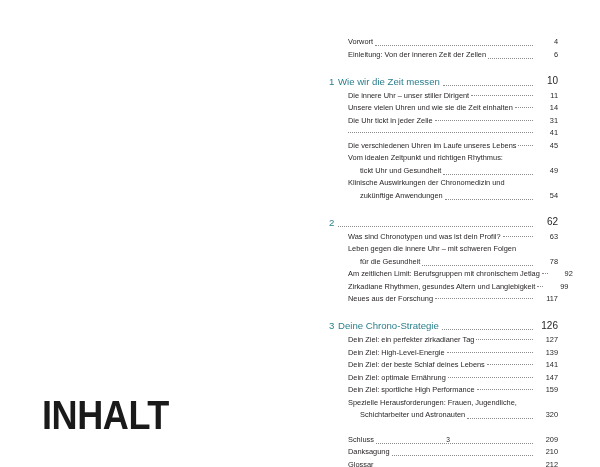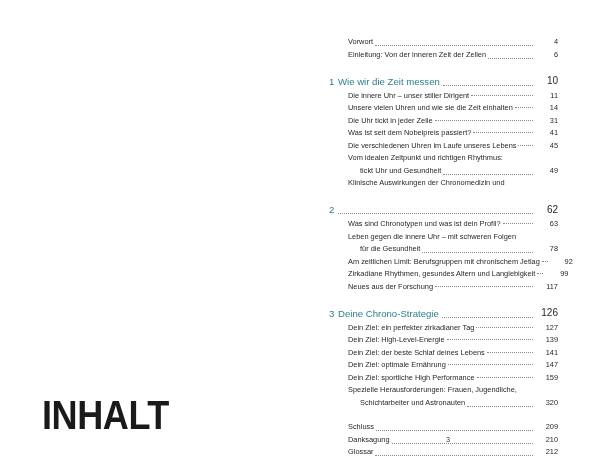--- a/index.html
+++ b/index.html
@@ -154,21 +154,20 @@
         <span class="label">Unsere vielen Uhren und wie sie die Zeit einhalten</span>
         <span class="leader"></span>
         <span class="page">14</span>
       </div>
       <div class="row entry">
         <span class="label">Die Uhr tickt in jeder Zelle</span>
         <span class="leader"></span>
         <span class="page">31</span>
       </div>
       <div class="row entry">
-        <span class="label">Was ist seit dem Nobelpreis passiert?</span>
         <span class="leader"></span>
         <span class="page">41</span>
       </div>
       <div class="row entry">
         <span class="label">Die verschiedenen Uhren im Laufe unseres Lebens</span>
         <span class="leader"></span>
         <span class="page">45</span>
       </div>
       <div class="row entry cont-first">
         <span class="label">Vom idealen Zeitpunkt und richtigen Rhythmus:</span>
@@ -177,20 +176,25 @@
       </div>
       <div class="row cont-second">
         <span class="label">tickt Uhr und Gesundheit</span>
         <span class="leader"></span>
         <span class="page">49</span>
       </div>
       <div class="row entry cont-first">
         <span class="label">Klinische Auswirkungen der Chronomedizin und</span>
         <span class="leader"></span>
         <span class="page"></span>
+      </div>
+      <div class="row cont-second">
+        <span class="label">zukünftige Anwendungen</span>
+        <span class="leader"></span>
+        <span class="page">54</span>
       </div>
       <div class="gap-md"></div>
       <div class="row chapter">
         <span class="num">2</span>
         <span class="leader"></span>
         <span class="page">62</span>
       </div>
       <div class="row entry">
         <span class="label">Was sind Chronotypen und was ist dein Profil?</span>
         <span class="leader"></span>

